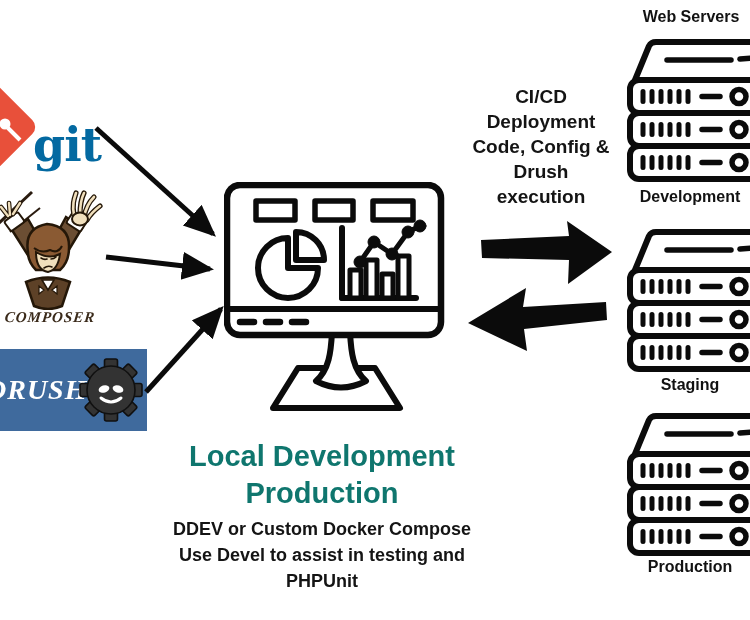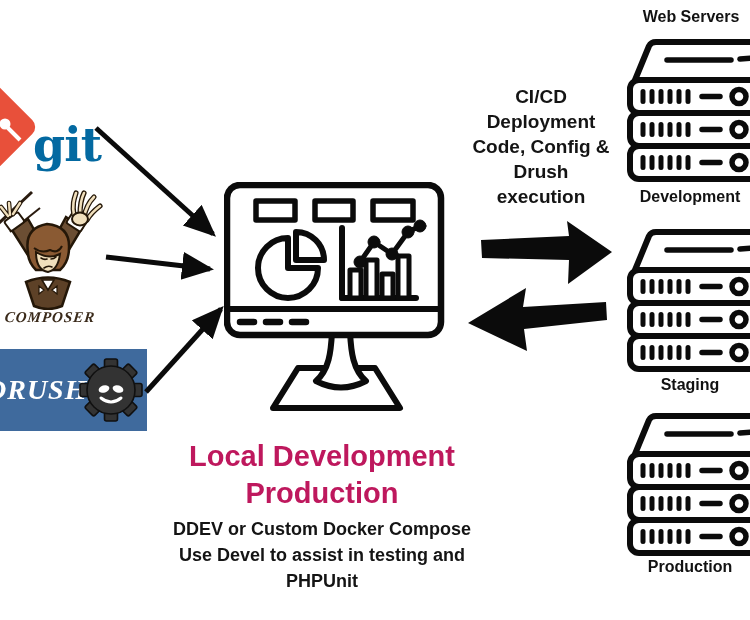--- a/index.html
+++ b/index.html
@@ -12,21 +12,21 @@
   
   #git-text{font-family:"DejaVu Serif",serif;font-weight:bold;font-size:46px;color:#413505;letter-spacing:-1px;}
   
   #composer-caption{font-family:"Liberation Serif",serif;font-style:italic;font-weight:bold;
     font-size:15px;color:#3a2a1a;letter-spacing:1px;text-align:center;transform:skewX(-6deg);}
   
   #drush-box{width:147px;height:82px;}
   #drush-text{font-family:"Liberation Serif",serif;font-style:italic;font-weight:bold;
     font-size:28px;color:#ffffff;letter-spacing:1px;}
   
-  #env-title{width:400px;text-align:center;font-weight:bold;font-size:29px;line-height:37px;color:#be185d;}
+  #env-title{width:400px;text-align:center;font-weight:bold;font-size:29px;line-height:37px;color:#0f766e;}
   #env-desc{width:400px;text-align:center;font-weight:bold;font-size:18px;line-height:26px;color:#141414;}
   
   #pipeline-label{width:180px;text-align:center;font-weight:bold;font-size:19px;line-height:25px;color:#141414;}
   
   .server-label{font-weight:bold;font-size:16px;color:#121212;}
   svg{display:block;}
 </style>
 </head>
 <body>
 

